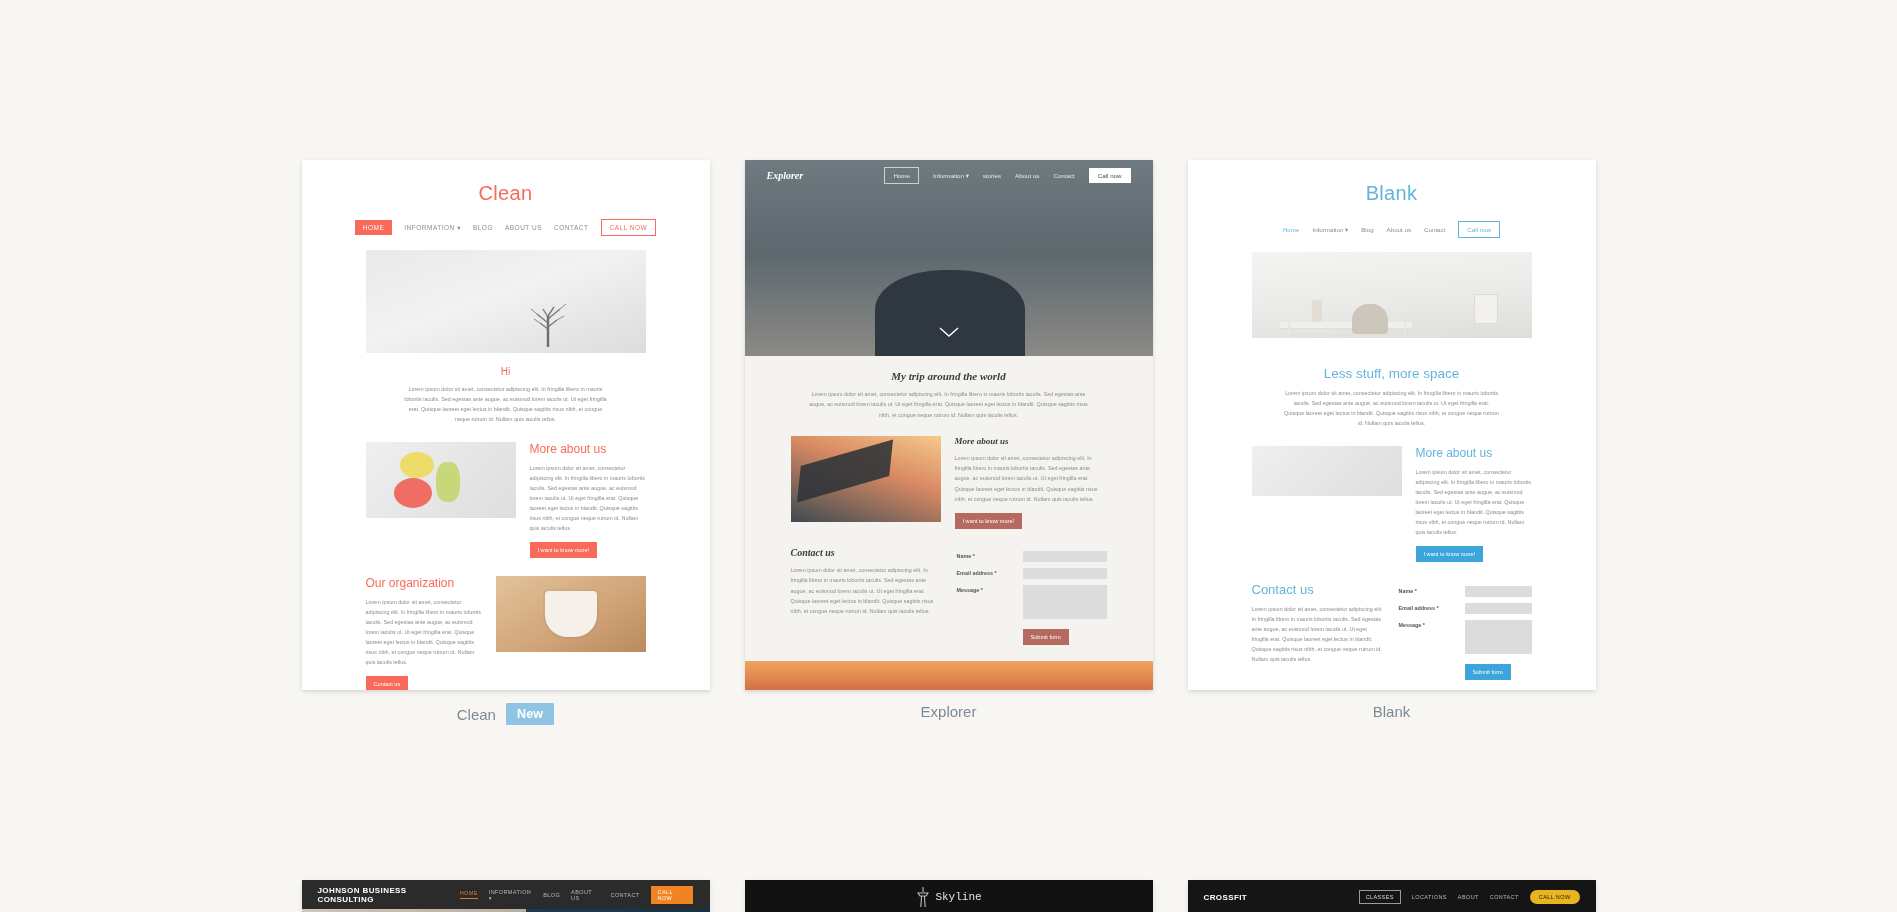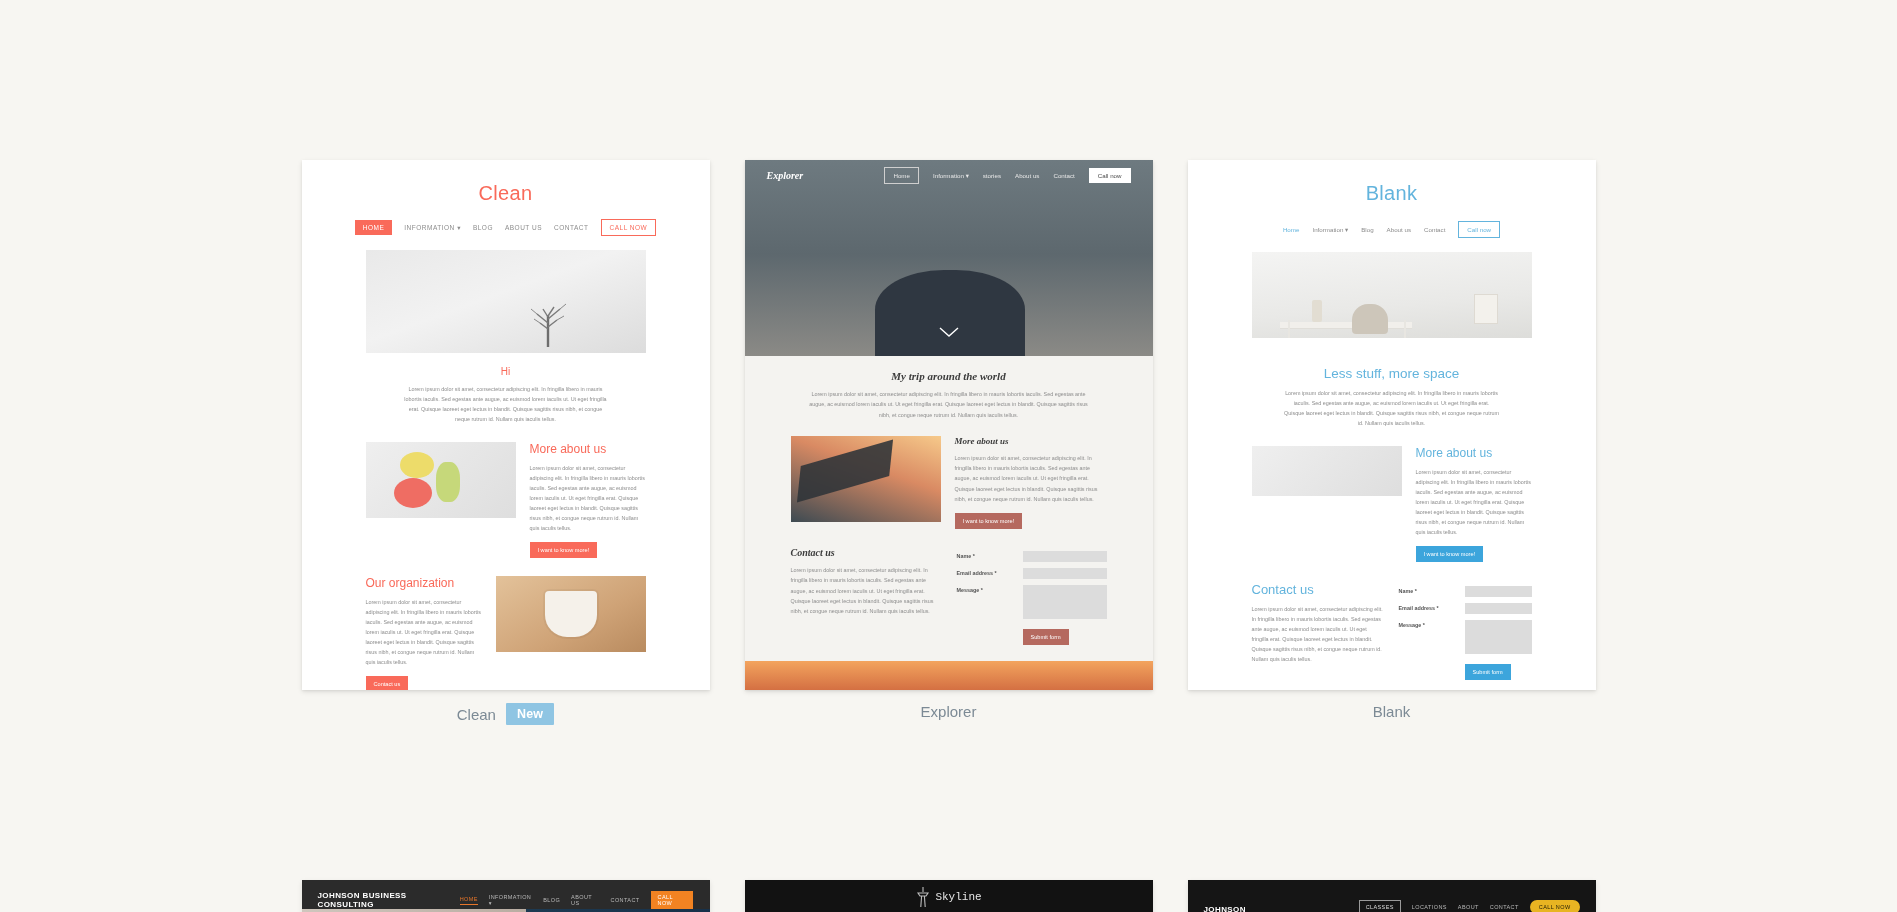--- a/index.html
+++ b/index.html
@@ -206,21 +206,21 @@
   
   .grid2 {
     position: absolute; left: 0; right: 0; top: 880px;
     display: flex; justify-content: center; gap: 35px;
   }
   .card2 {
     width: 408px; height: 60px; overflow: hidden;
     box-shadow: 0 2px 5px rgba(0,0,0,.10);
   }
   .bar {
-    height: 29px; display: flex; align-items: flex-end; padding: 0 16px;
+    height: 29px; display: flex; align-items: center; padding: 0 16px;
     background: #2b2b2b;
   }
   .bar .brand { color: #fff; font-size: 8px; font-weight: bold; letter-spacing: .4px; }
   .bar .items {
     margin-left: auto; display: flex; align-items: center; gap: 11px;
     font-size: 5.5px; color: #b9b9b9; letter-spacing: .4px;
   }
   .bar .active-u { color: #e8762a; border-bottom: 1px solid #e8762a; padding-bottom: 2px; }
   .bar .call-orange { background: #f28322; color: #fff; padding: 3px 7px; }
   .bar .boxed { border: 1px solid #9a9a9a; padding: 3px 6px; color: #ddd; }
@@ -479,21 +479,21 @@
           <path d="M8 1v5M3 7h10l-2 3H5z" fill="none" stroke="#bdbdbd" stroke-width="1.1"></path>
           <path d="M6.6 10l-.8 11M9.4 10l.8 11" stroke="#bdbdbd" stroke-width="1.1"></path>
         </svg>
         <span class="brand">Skyline</span>
       </div>
 
     </div>
 
     <div class="card2">
       <div class="bar crossbar" style="height:34px">
-        <span class="brand">JOHNSON</span>
+        <span class="brand">CROSSFIT</span>
         <div class="items">
           <span class="boxed">CLASSES</span>
           <span>LOCATIONS</span>
           <span>ABOUT</span>
           <span>CONTACT</span>
           <span class="call-gold">CALL NOW</span>
         </div>
       </div>
 
     </div>

